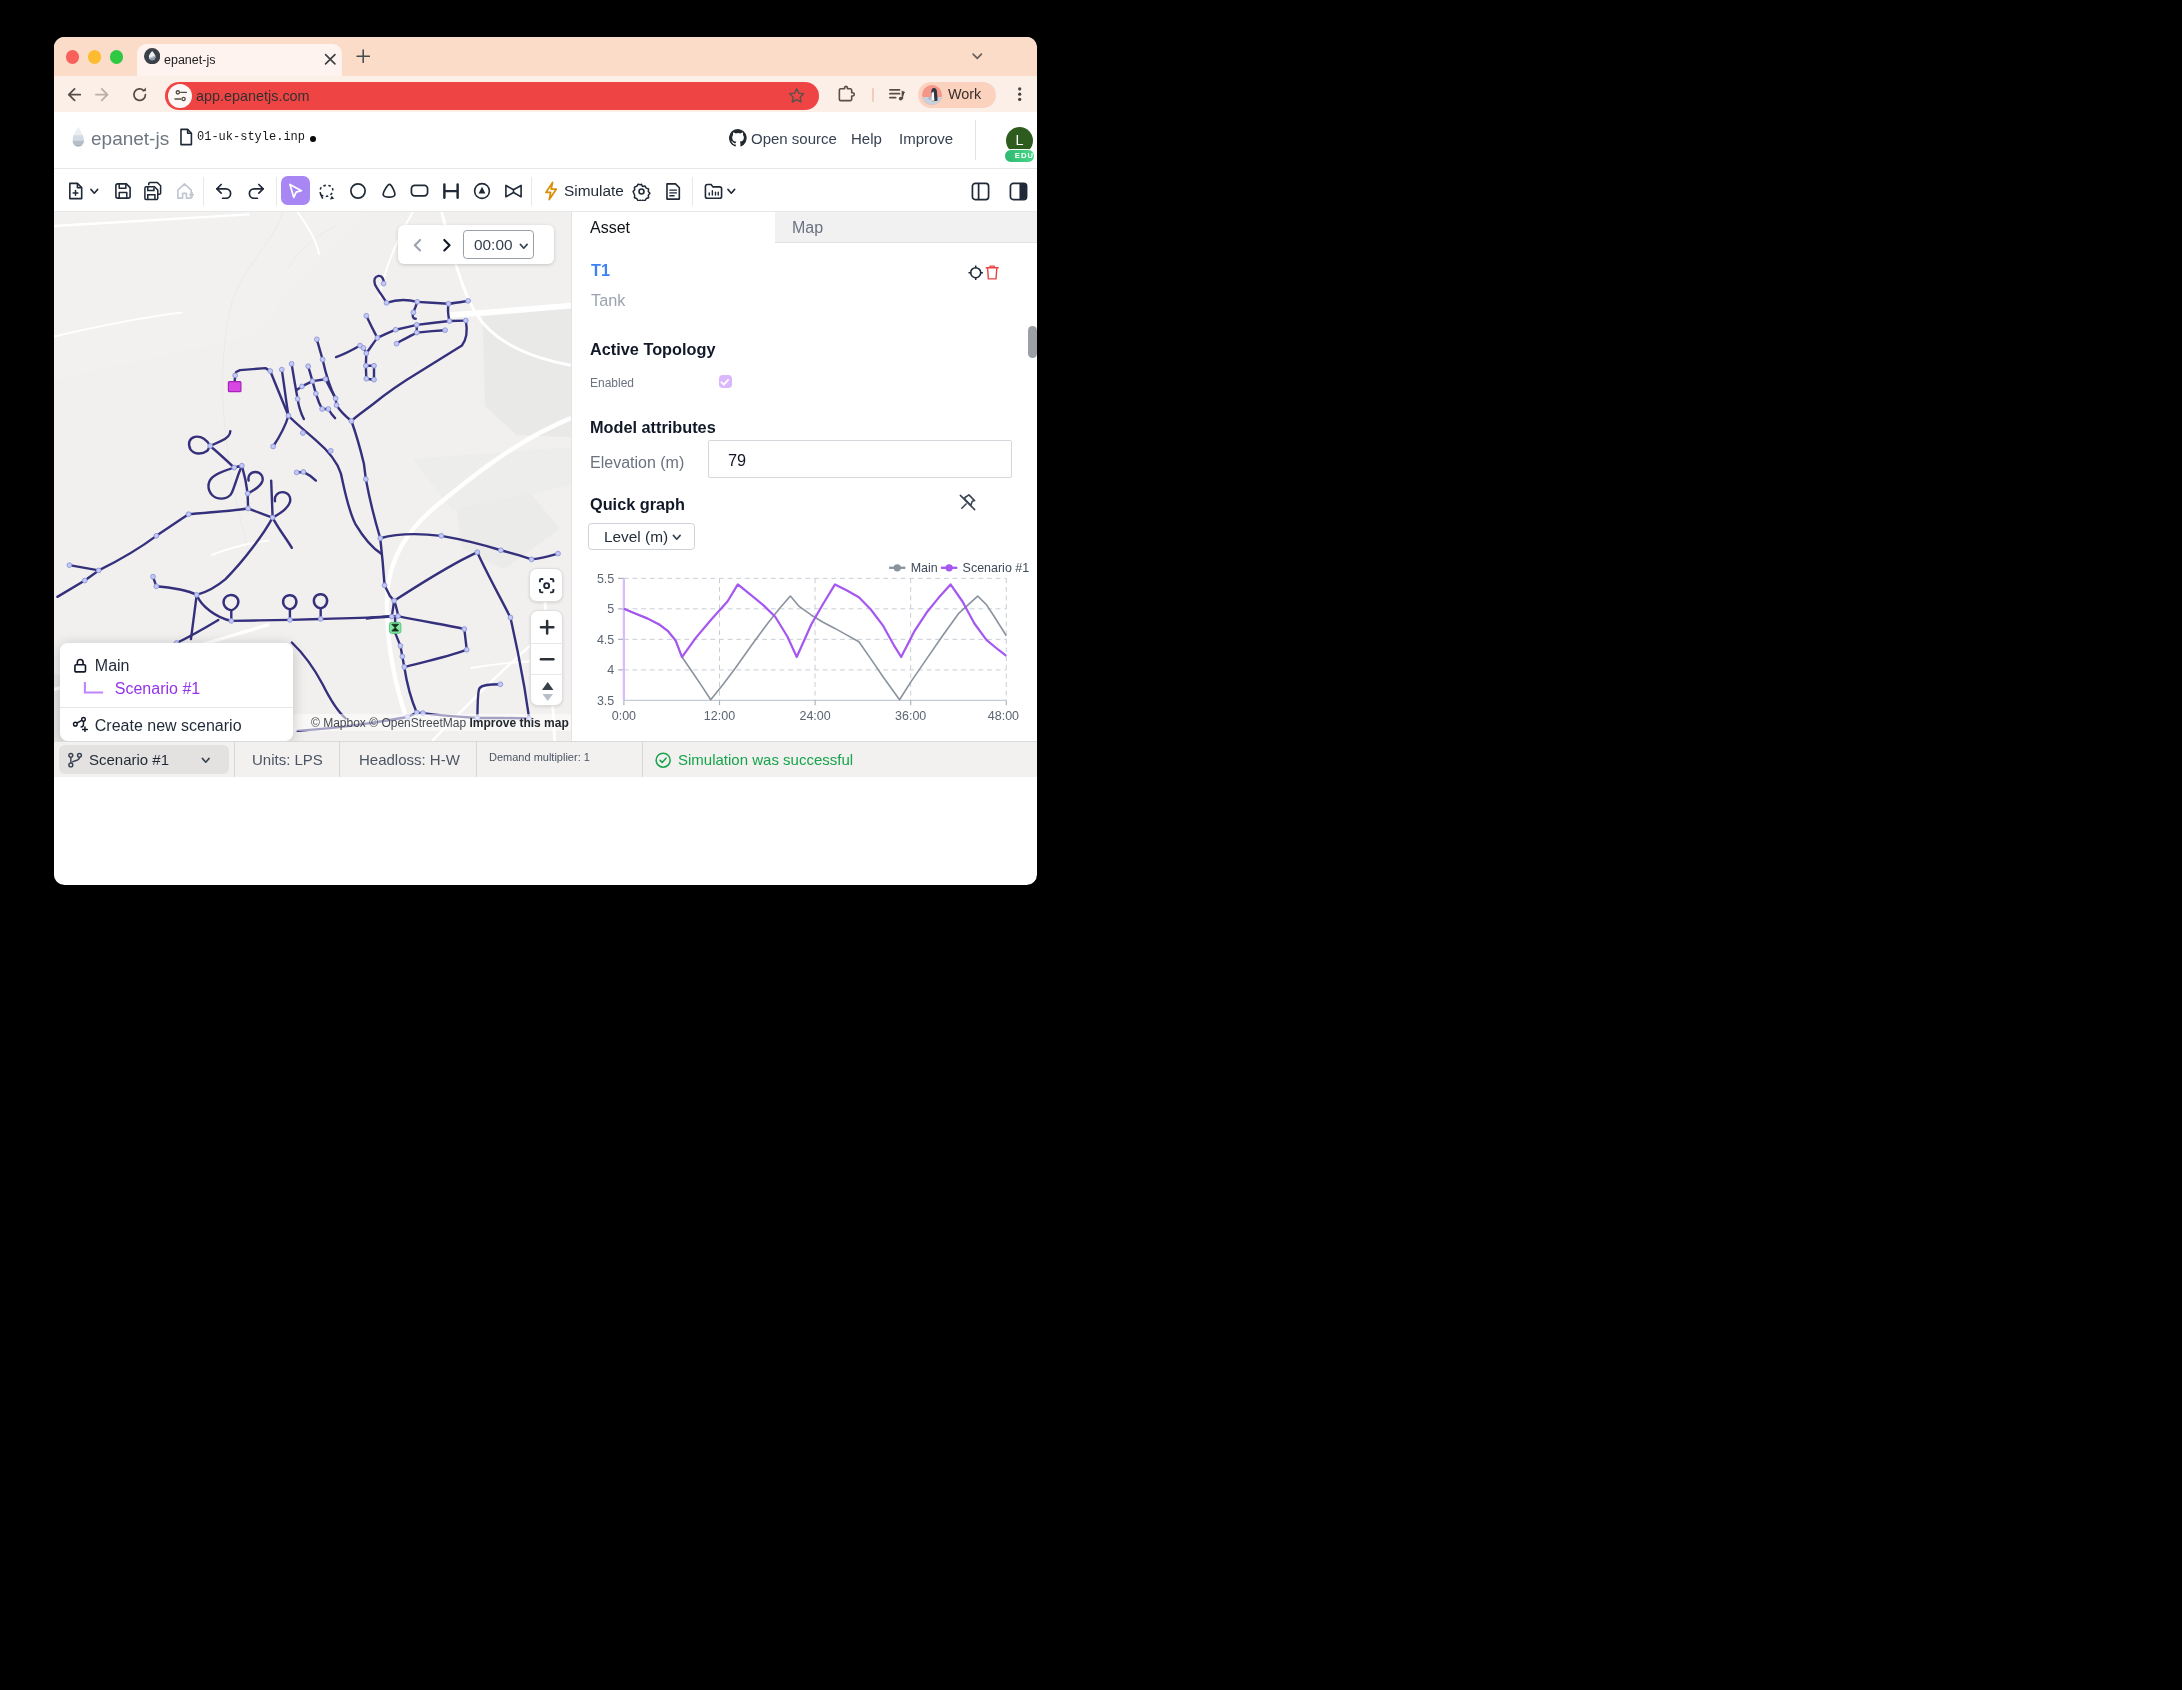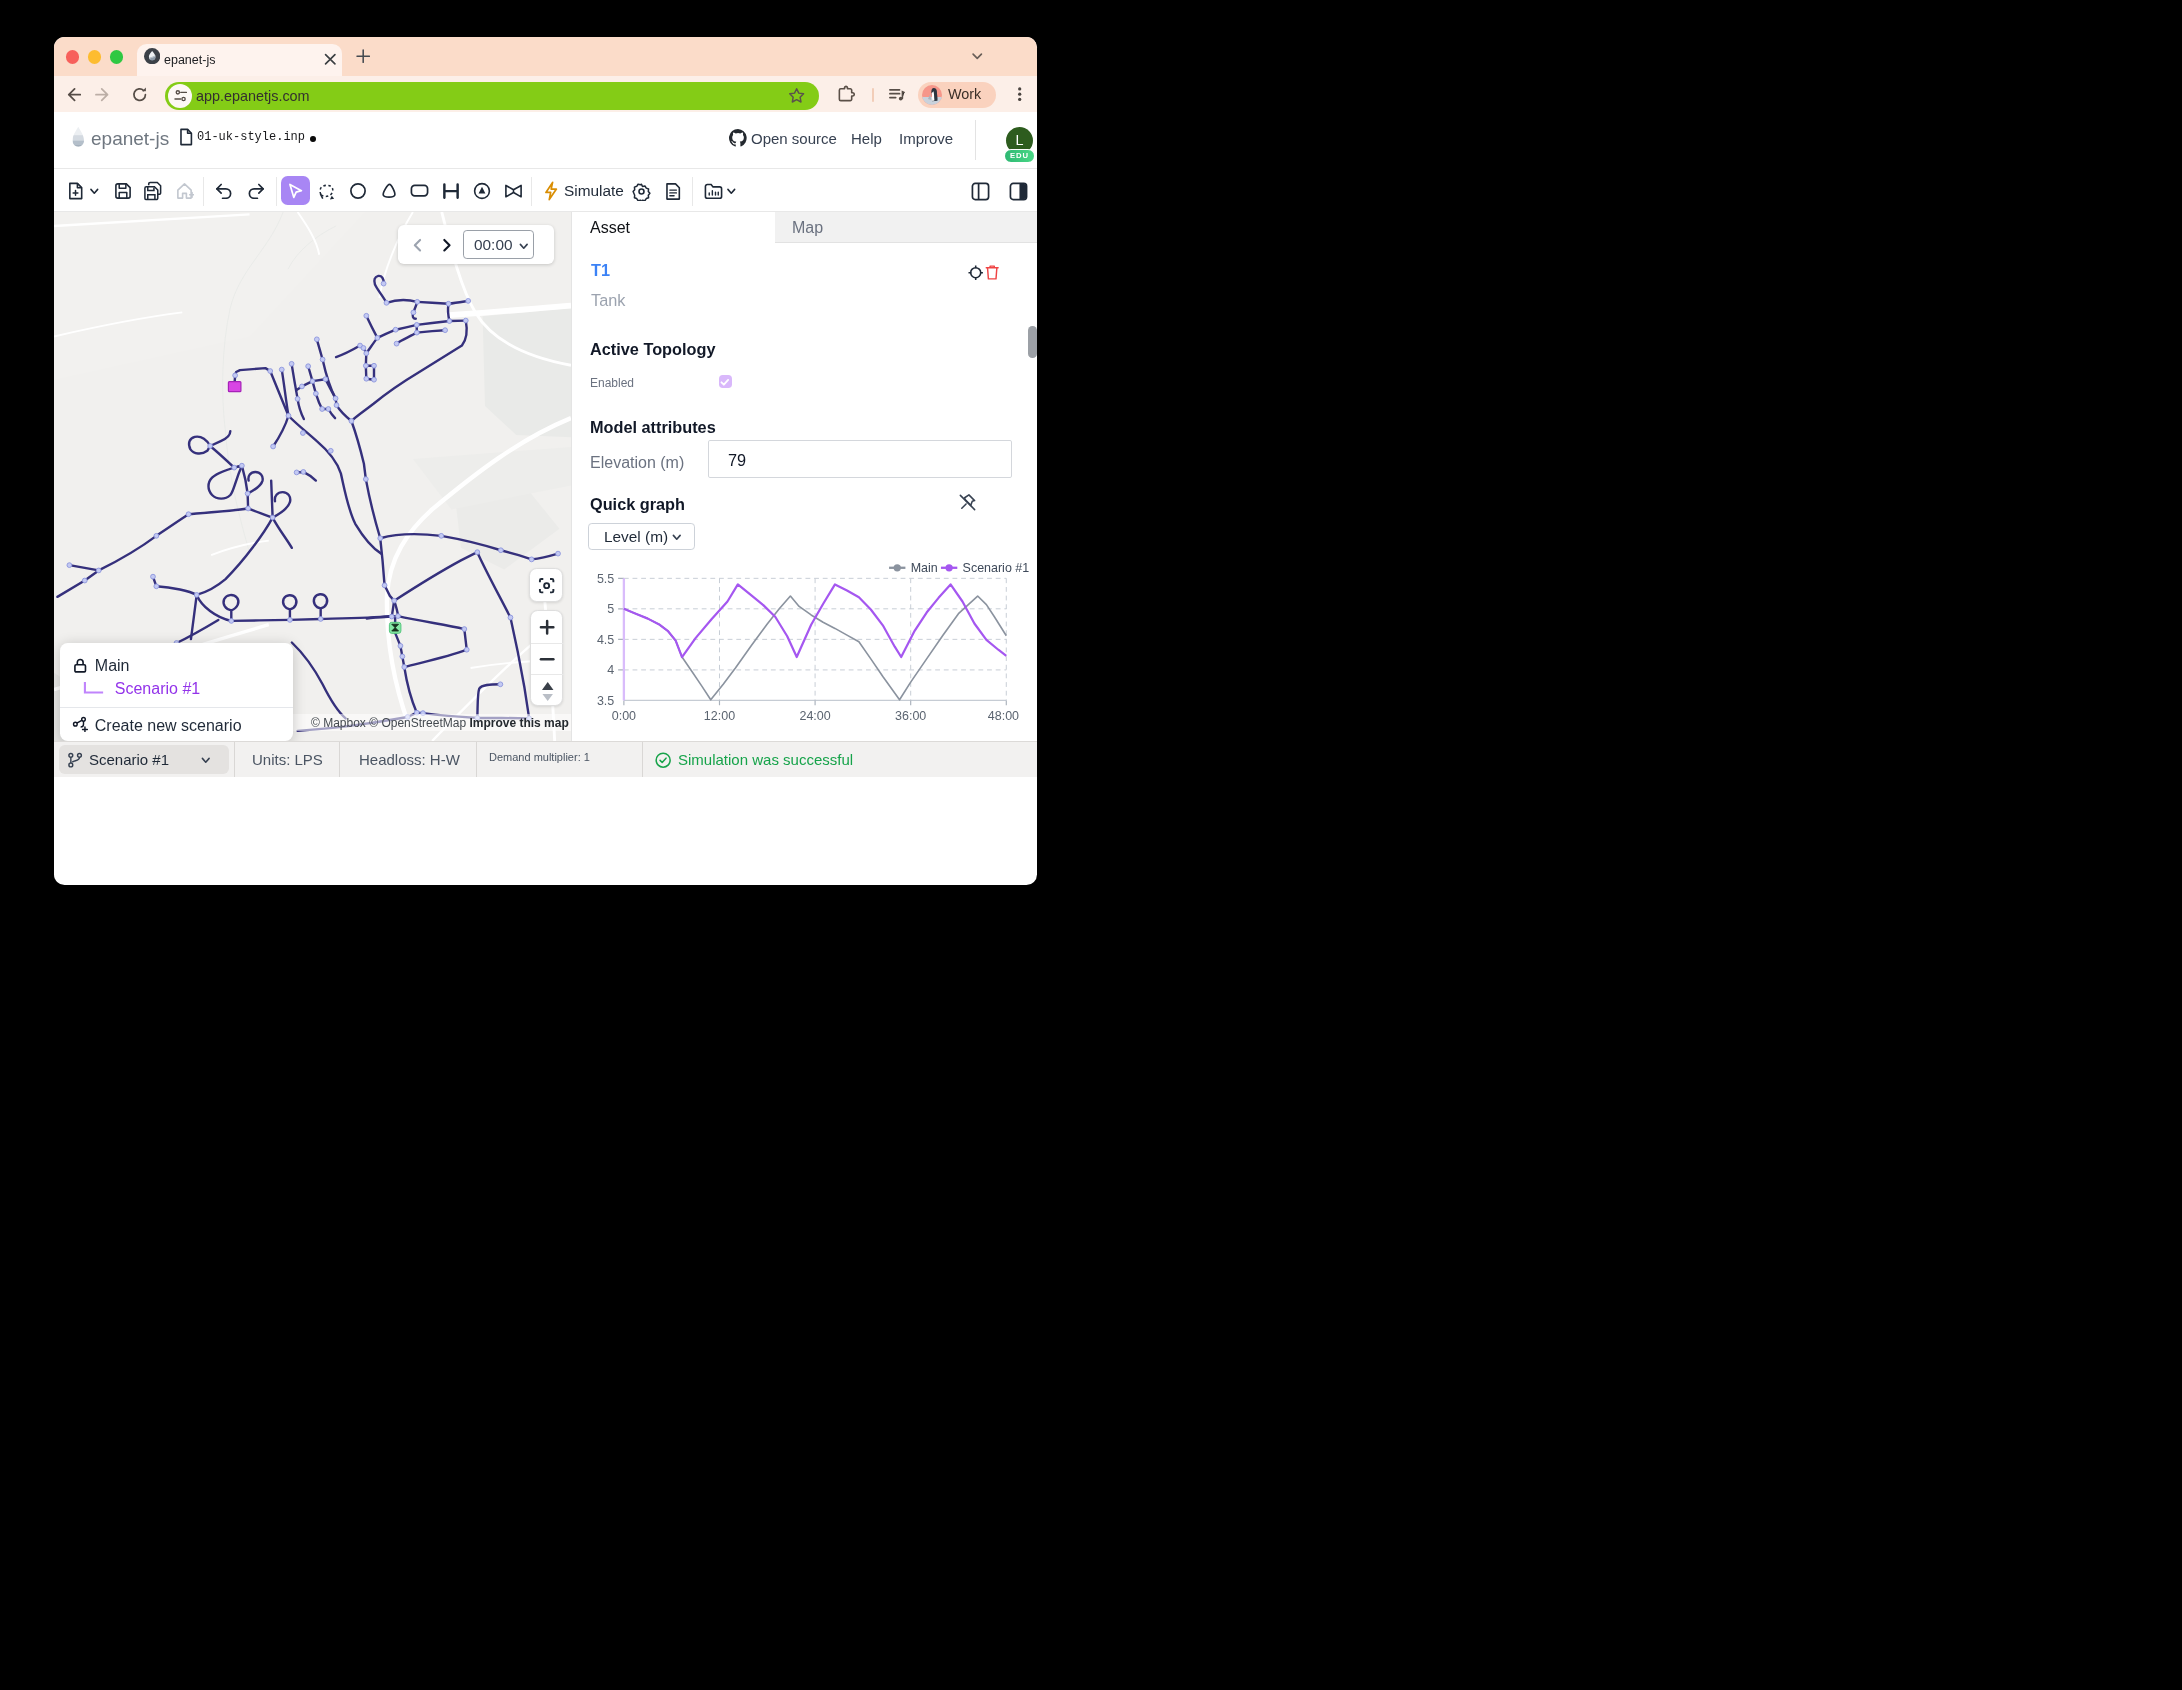--- a/index.html
+++ b/index.html
@@ -3,21 +3,21 @@
 <style>
 *{margin:0;padding:0;box-sizing:border-box}
 html,body{width:1091px;height:845px;background:#000;font-family:"Liberation Sans",sans-serif;overflow:hidden}
 #win{position:absolute;left:54px;top:37px;width:983px;height:848px;border-radius:10.6px;overflow:hidden;background:#fff}
 .abs{position:absolute}
 
 #tabstrip{position:absolute;left:0;top:0;width:100%;height:39px;background:#fbdcc9}
 .light{position:absolute;top:13.4px;width:13.3px;height:13.3px;border-radius:50%}
 #tab{position:absolute;left:83px;top:6.7px;width:205px;height:32px;background:#fef3ee;border-radius:9.6px 9.6px 0 0}
 #navbar{position:absolute;left:0;top:39px;width:100%;height:37px;background:#fcefe8}
-#urlpill{position:absolute;left:111px;top:5.8px;width:654px;height:28px;border-radius:14.4px;background:#84cc16}
+#urlpill{position:absolute;left:111px;top:5.8px;width:654px;height:28px;border-radius:14.4px;background:#ef4444}
 
 #appheader{position:absolute;left:0;top:75px;width:100%;height:57px;background:#fff;border-bottom:1px solid #e8e8e8}
 #toolbar{position:absolute;left:0;top:133px;width:100%;height:42px;background:#fff;border-bottom:1px solid #e8e8e8}
 #content{position:absolute;left:0;top:175px;width:100%;height:529px}
 #map{position:absolute;left:0;top:0;width:517px;height:529px;background:#f1f0ee;overflow:hidden}
 #panel{position:absolute;left:517px;top:0;width:466px;height:529px;background:#fff;border-left:1px solid #e4e4e4}
 #statusbar{position:absolute;left:0;top:704px;width:100%;height:36px;background:#f2f1f0;border-top:1px solid #dcdad8}
 .sep-v{position:absolute;width:1px;background:#d9d7d5}
 .txt{position:absolute;white-space:nowrap}
 </style></head>
@@ -116,21 +116,21 @@
   <span class="txt" style="left:143px;top:18px;font-size:12px;font-family:'Liberation Mono',monospace;color:#18181b">01-uk-style.inp</span>
   <div class="abs" style="left:256px;top:24px;width:5.8px;height:5.8px;border-radius:50%;background:#0a0a0a"></div>
   <svg class="abs" style="left:674px;top:16.3px" width="20" height="20" viewBox="0 0 21 21">
         <path d="M10.5 1a9.5 9.5 0 0 0-3 18.5c.5.1.65-.2.65-.45v-1.8c-2.65.6-3.2-1.25-3.2-1.25-.45-1.1-1.05-1.4-1.05-1.4-.85-.6.05-.6.05-.6.95.05 1.45 1 1.45 1 .85 1.45 2.2 1.05 2.75.8.1-.6.35-1.05.6-1.3-2.1-.25-4.3-1.05-4.3-4.7 0-1.05.35-1.9 1-2.55-.1-.25-.45-1.2.1-2.55 0 0 .8-.25 2.6 1a9 9 0 0 1 4.8 0c1.8-1.25 2.6-1 2.6-1 .55 1.35.2 2.3.1 2.55.6.65 1 1.5 1 2.55 0 3.65-2.2 4.45-4.3 4.7.35.3.65.85.65 1.75v2.6c0 .25.15.55.65.45A9.5 9.5 0 0 0 10.5 1z" fill="#24292f"></path>
       </svg>
   <span class="txt" style="left:697px;top:18px;font-size:15px;color:#374151">Open source</span>
   <span class="txt" style="left:797px;top:18px;font-size:15px;color:#374151">Help</span>
   <span class="txt" style="left:845px;top:18px;font-size:15px;color:#374151">Improve</span>
   <div class="abs" style="left:921px;top:7.7px;width:1px;height:40px;background:#e3e3e3"></div>
   <div class="abs" style="left:952px;top:15.4px;width:27px;height:27px;border-radius:50%;background:#2d5c1e;color:#fff;font-size:14.4px;text-align:center;line-height:27px">L</div>
-  <div class="abs" style="left:950px;top:37px;width:31px;height:14.4px;border-radius:7.7px;background:linear-gradient(90deg,#2eb873,#4ad886);border:1.4px solid #fff;color:#fff;font-size:7.7px;font-weight:bold;letter-spacing:1px;text-align:center;line-height:11.5px">EDU</div>
+  <div class="abs" style="left:950px;top:37px;width:31px;height:14.4px;border-radius:7.7px;background:linear-gradient(90deg,#2eb873,#4ad886);border:1.4px solid #fff;color:#fff;font-size:7.7px;font-weight:bold;letter-spacing:1px;text-align:right;line-height:11.5px">EDU</div>
 </div>
 <div id="toolbar">
   <svg class="abs" style="left:12.5px;top:11.5px" width="18" height="18" viewBox="0 0 19 19">
         <path d="M3 1.5h8l4.5 4.5v11.5H3z" fill="none" stroke="#1f2937" stroke-width="1.7" stroke-linejoin="round"></path>
         <path d="M11 1.5V6h4.5" fill="none" stroke="#1f2937" stroke-width="1.7" stroke-linejoin="round"></path>
         <path d="M9 9v5M6.5 11.5h5" stroke="#1f2937" stroke-width="1.6" stroke-linecap="round"></path>
       </svg>
   <svg class="abs" style="left:35px;top:16.3px" width="10.6" height="10.6" viewBox="0 0 11 11">
         <path d="M2 3.5l3.5 4 3.5-4" fill="none" stroke="#1f2937" stroke-width="1.6" stroke-linecap="round" stroke-linejoin="round"></path>
       </svg>

